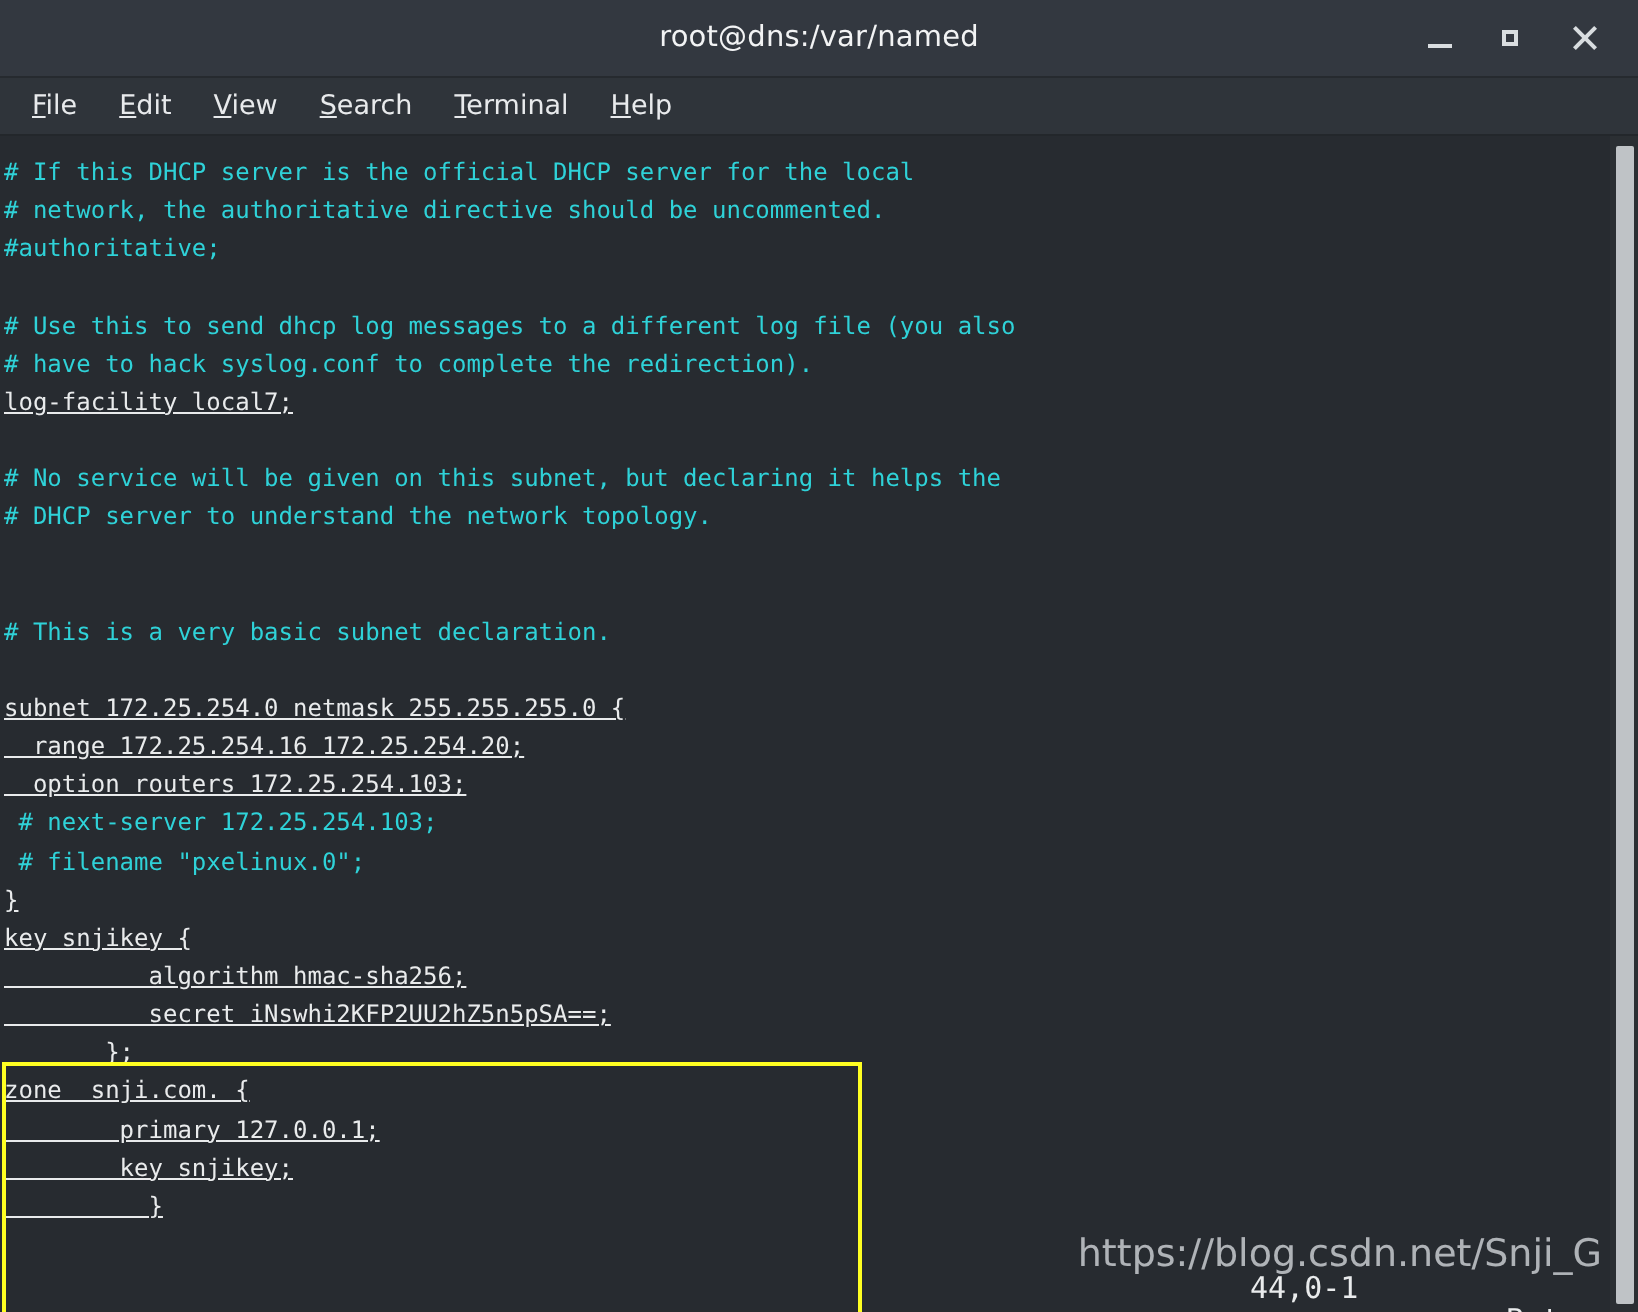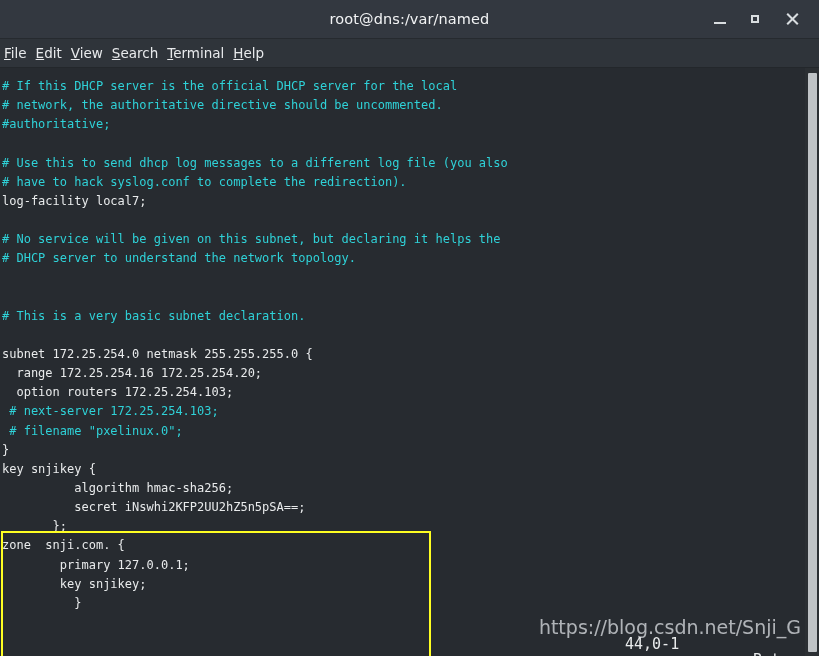--- a/index.html
+++ b/index.html
@@ -85,22 +85,22 @@
   .win-btn .x2 { transform: rotate(-45deg); }
 
   
   .menubar {
     height: 28px;
     flex: 0 0 28px;
     background: #2f343a;
     border-bottom: 1px solid #23272b;
     display: flex;
     align-items: center;
-    padding-left: 4px;
-    gap: 9px;
+    padding-left: 16px;
+    gap: 21px;
   }
   .menu-item {
     font-family: "DejaVu Sans", "Liberation Sans", sans-serif;
     font-size: 13.5px;
     color: #e8eaec;
     cursor: pointer;
     user-select: none;
     white-space: nowrap;
   }
   .menu-item u { text-decoration: underline; }
@@ -122,21 +122,21 @@
     box-sizing: border-box;
     font-family: "DejaVu Sans Mono", "Liberation Mono", monospace;
     font-size: 12px;
     line-height: 19.15px;
     color: #e6e8ea;
     white-space: pre;
     overflow: hidden;
   }
   .line { height: 19.15px; white-space: pre; }
   .c-comment { color: #2fd2d8; }
-  .c-code { color: #e9ebec; }
+  .c-code { color: #e9ebec; text-decoration: underline; }
 
   
   .hl-box {
     position: absolute;
     left: 1px;
     top: 463px;
     width: 430px;
     height: 157px;
     border: 2px solid #ffff22;
     box-sizing: border-box;

